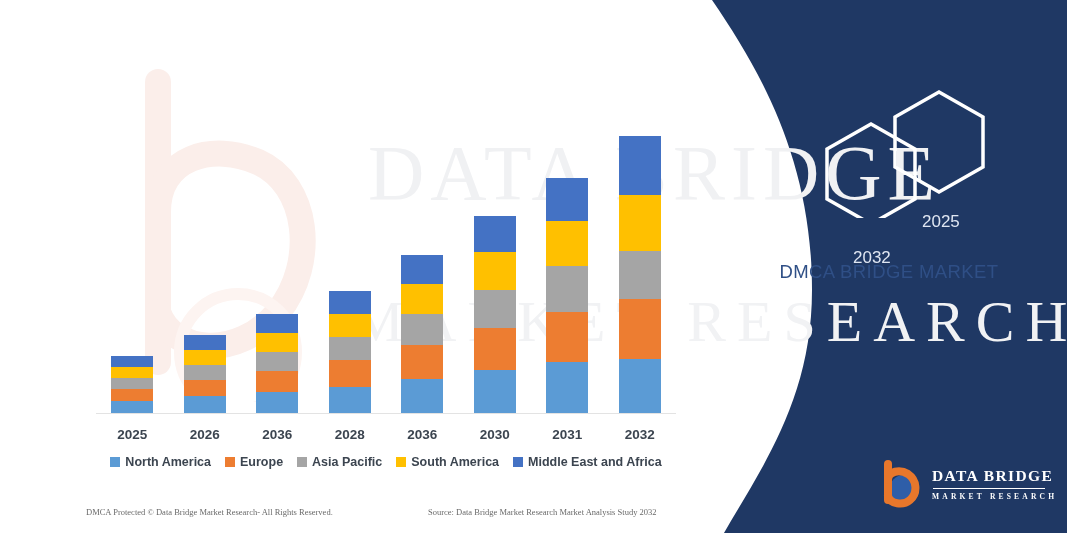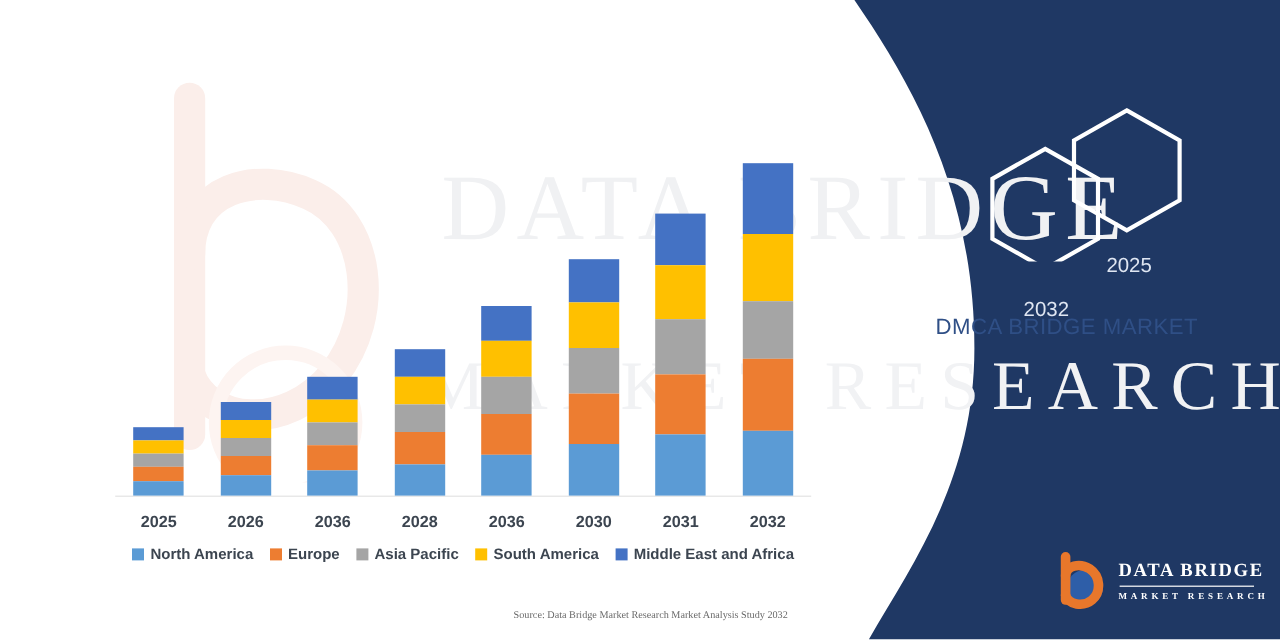--- a/index.html
+++ b/index.html
@@ -245,20 +245,21 @@
           <span class="legend-swatch" style="background: rgb(255, 192, 0);"></span>
           <span class="legend-label">South America</span>
         </div>
         <div class="legend-item">
           <span class="legend-swatch" style="background: rgb(68, 114, 196);"></span>
           <span class="legend-label">Middle East and Africa</span>
         </div>
       </div>
 
     <div class="footer">
+      <span class="f1">DMCA Protected © Data Bridge Market Research- All Rights Reserved.</span>
       <span class="f2">Source: Data Bridge Market Research  Market Analysis Study 2032</span>
     </div>
   </div>
 
   <div class="right">
 
 
     <div class="hexwrap">
       <svg width="290" height="130" viewBox="0 0 290 130" xmlns="http://www.w3.org/2000/svg">
         <polygon points="152,4 196,29 196,79 152,104 108,79 108,29" fill="none" stroke="#ffffff" stroke-width="3.5"></polygon>

